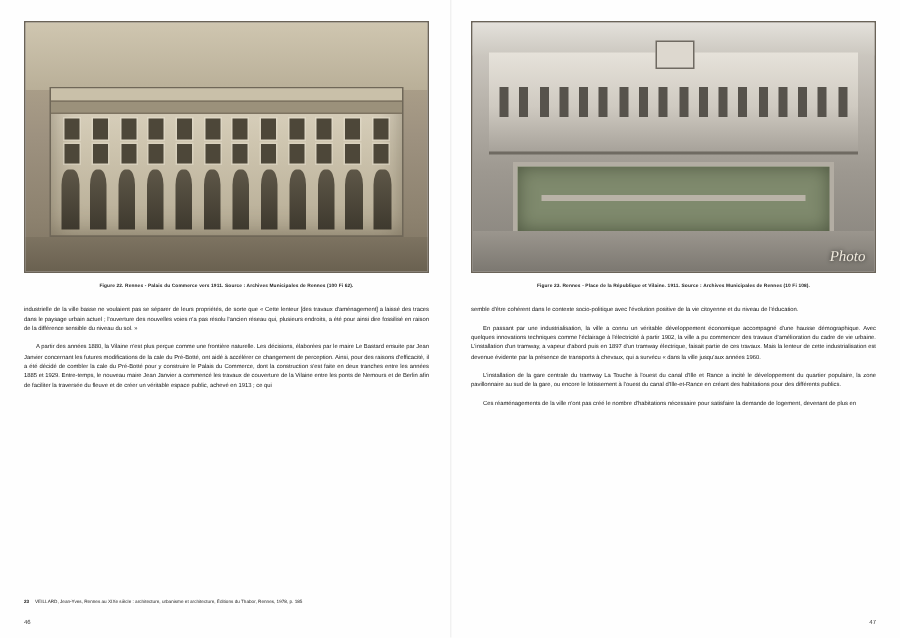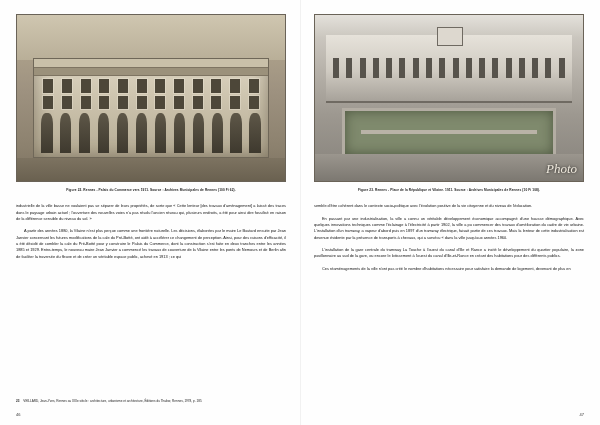--- a/index.html
+++ b/index.html
@@ -128,21 +128,21 @@
     background: linear-gradient(to bottom, #9b968e, #7c7871);
   }
   .rsky {
     position: absolute; left: 0; right: 0; top: 0; height: 13%;
     background: linear-gradient(to bottom, #e4e1db, #cbc7bf);
   }
   .signature {
     position: absolute; right: 6px; bottom: 4px;
     font-family: "Liberation Serif", serif;
     font-style: italic;
-    font-size: 13px;
+    font-size: 10px;
     color: #efe9dd;
     text-shadow: 0 0 3px rgba(0,0,0,.8);
   }
 
   .fig-caption {
     margin-top: 6px;
     font-size: 3.2px;
     line-height: 1.35;
     text-align: center;
     color: #1a1a1a;

